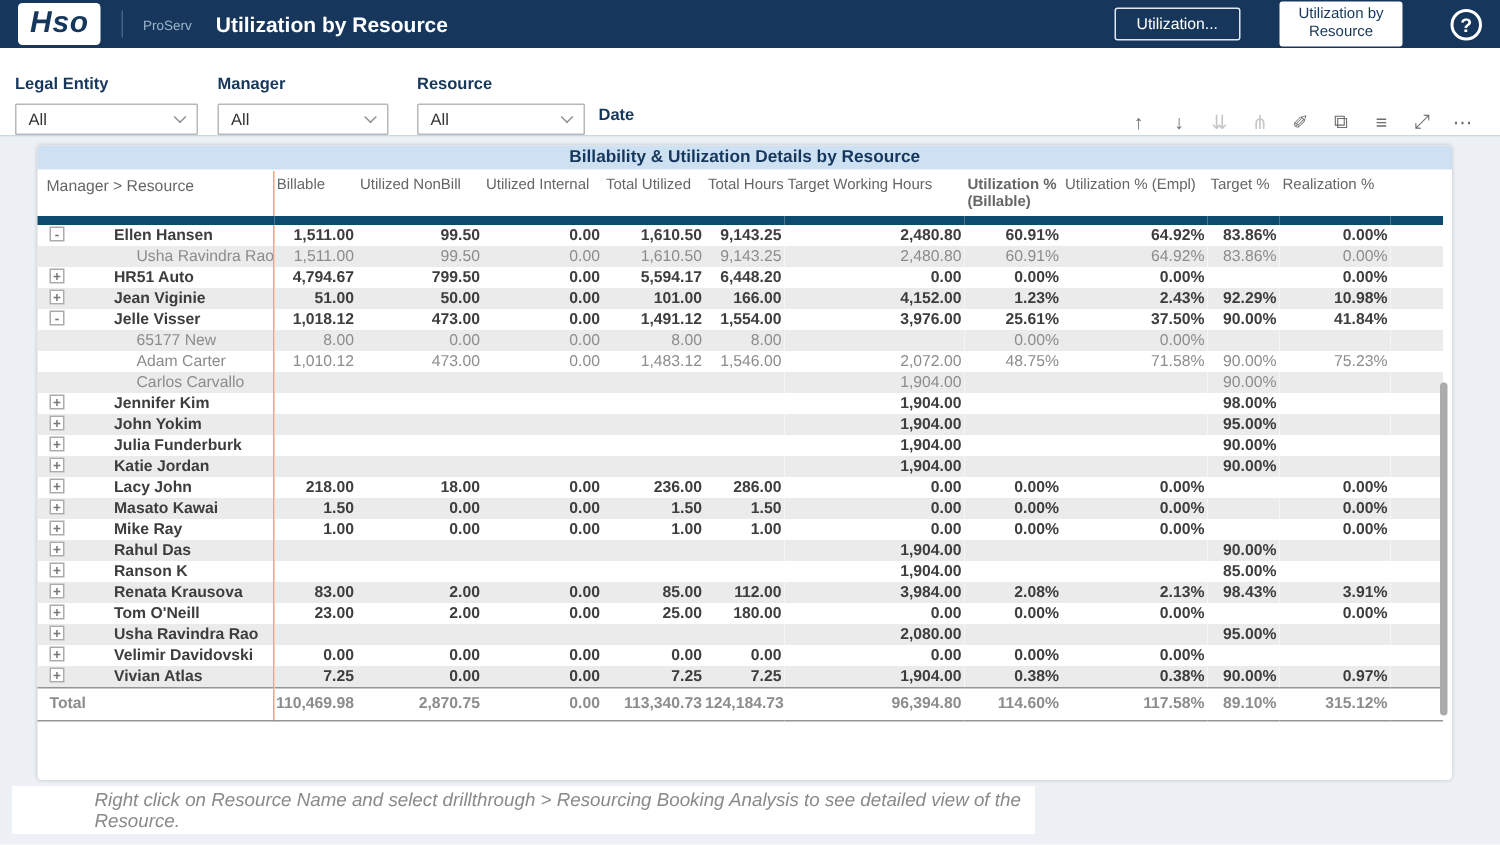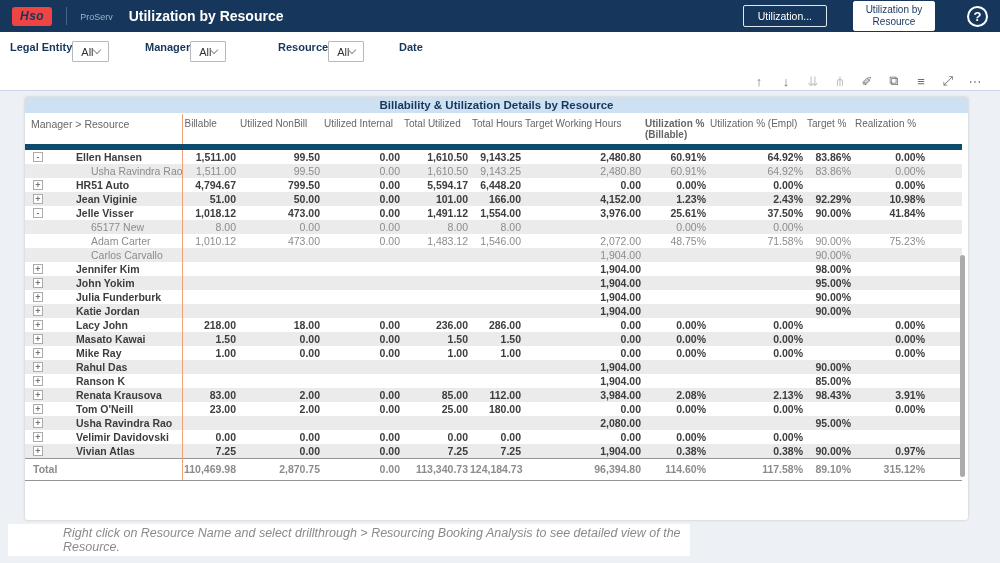--- a/index.html
+++ b/index.html
@@ -3,38 +3,38 @@
 <meta charset="utf-8">
 <style>
   * { box-sizing: border-box; }
   html,body { margin:0; padding:0; }
   body { width:1000px; height:563px; font-family:"Liberation Sans", sans-serif; }
   .page { position:relative; width:1000px; height:563px; background:#EDF0F4; overflow:hidden; }
 
   
   .topbar { position:absolute; top:0; left:0; width:1000px; height:32px; background:#16375B;
             display:flex; align-items:center; padding:0 12px; }
-  .logo { background:#ef4444; color:#16375B; font-weight:bold; font-style:italic; font-size:12px;
+  .logo { background:#ffffff; color:#16375B; font-weight:bold; font-style:italic; font-size:20px;
           padding:2px 8px 3px; border-radius:3px; letter-spacing:.5px; }
   .top-divider { width:1px; height:18px; background:#46648a; margin:0 13px 0 14px; }
   .product { color:#9DB4CC; font-size:9px; margin-right:16px; margin-top:2px;text-align:right; }
   .page-title { color:#fff; font-size:14px; font-weight:bold; }
   .topbar-right { margin-left:auto; display:flex; align-items:center; gap:26px; }
   .btn-outline { background:transparent; border:1px solid #DFE7EF; color:#fff; font-size:10.5px;
                  padding:4px 14px; border-radius:2px; font-family:"Liberation Sans", sans-serif; cursor:pointer; }
   .btn-active { background:#fff; border:1px solid #fff; color:#16375B; font-size:10px; line-height:1.2;
                 width:82px; padding:2px 4px; border-radius:2px; text-align:center;
                 font-family:"Liberation Sans", sans-serif; cursor:pointer; }
   .help { width:21px; height:21px; border:2px solid #fff; border-radius:50%; color:#fff; margin-left:6px;
           display:flex; align-items:center; justify-content:center; font-size:13px; font-weight:bold; cursor:pointer; }
 
   
   .filterbar { position:absolute; top:32px; left:0; width:1000px; height:59px; background:#fff;
                border-bottom:1px solid #C7D7E8; display:flex; padding:9px 0 0 10px; }
-  .fgroup { display:flex; flex-direction:row; }
+  .fgroup { display:flex; flex-direction:column;justify-content:flex-end; }
   .flabel { font-size:11px; font-weight:bold; color:#16375B; margin-bottom:7px; }
   .fselect { height:21px; border:1px solid #B6B9BC; background:#fff; display:flex; align-items:center;
              justify-content:space-between; padding:0 8px; font-size:11px; color:#333; border-radius:1px; cursor:pointer; }
   .chev { width:6px; height:6px; border-right:1.4px solid #8d9299; border-bottom:1.4px solid #8d9299;
           transform:rotate(45deg); margin-top:-3px; }
   .g1 { width:122px; margin-right:13px; }
   .g2 { width:114px; margin-right:19px; }
   .g3 { width:112px; margin-right:9px; }
   .daterow { display:flex; gap:8px; }
   .dinput { width:70px; height:21px; border:1px solid #CFCFCF; background:#fff; font-size:11px; color:#333;

